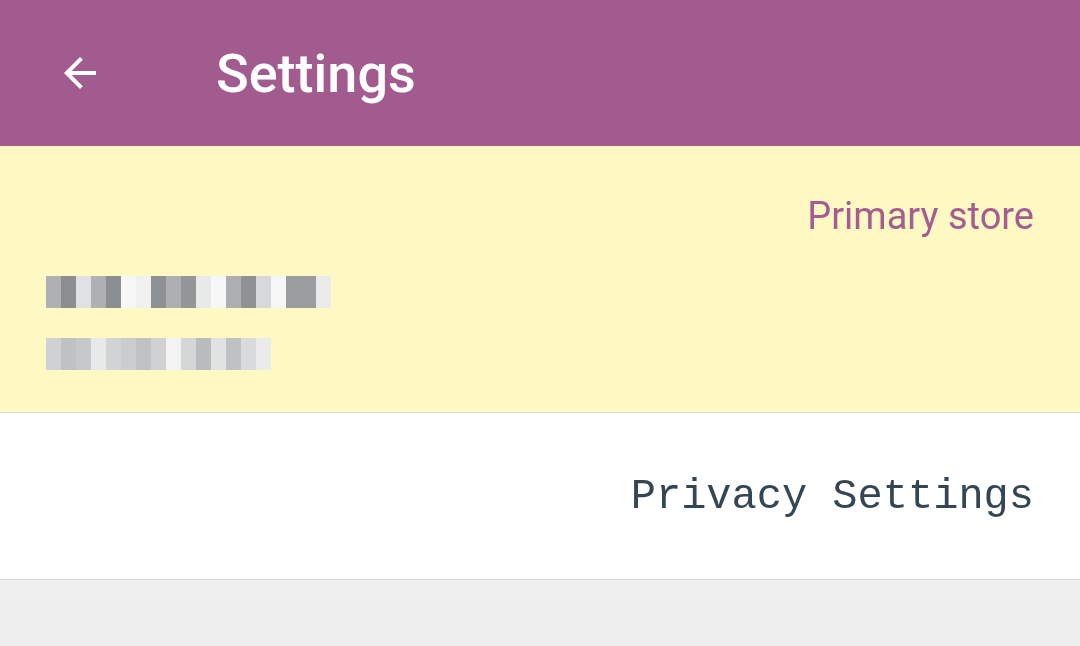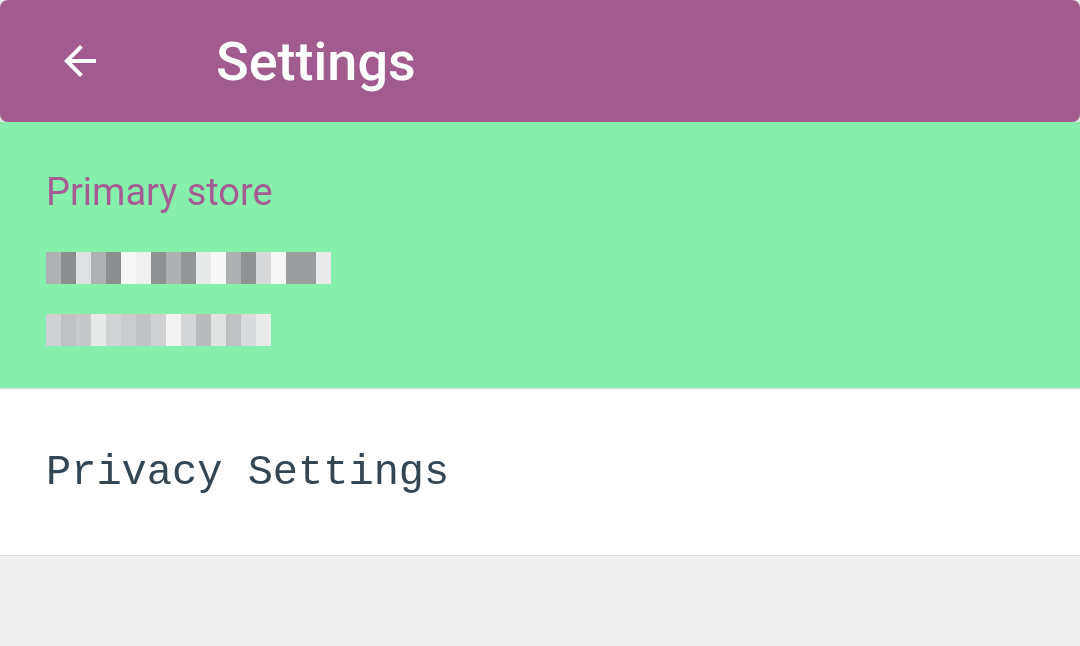--- a/index.html
+++ b/index.html
@@ -8,47 +8,47 @@
       box-sizing: border-box;
     }
     body {
       width: 1080px;
       height: 646px;
       font-family: Roboto, -apple-system, BlinkMacSystemFont, "Segoe UI", sans-serif;
       background: #eeeeee;
       overflow: hidden;
     }
     .app-bar {
-      height: 122px;
+      height: 146px;
       background: #a15b8f;
       display: flex;
       align-items: center;
       padding-left: 54px;
       box-shadow: 0 2px 4px rgba(0,0,0,0.15);
-      border-radius: 8px;
     }
     .back-arrow {
       width: 52px;
       height: 52px;
       display: flex;
       align-items: center;
       justify-content: center;
       cursor: pointer;
     }
     .back-arrow svg {
       fill: #ffffff;
     }
     .app-title {
       color: #ffffff;
       font-size: 54px;
       font-weight: 500;
       margin-left: 110px;
     }
     .content {
-      background: #86efac;
+      background: #fef9c3;
+      text-align: right;
     }
     .section-header {
       padding: 48px 46px 26px 46px;
       color: #a45c92;
       font-size: 38px;
       font-weight: 400;
     }
     .store-block {
       padding: 12px 46px 42px 46px;
       display: flex;

